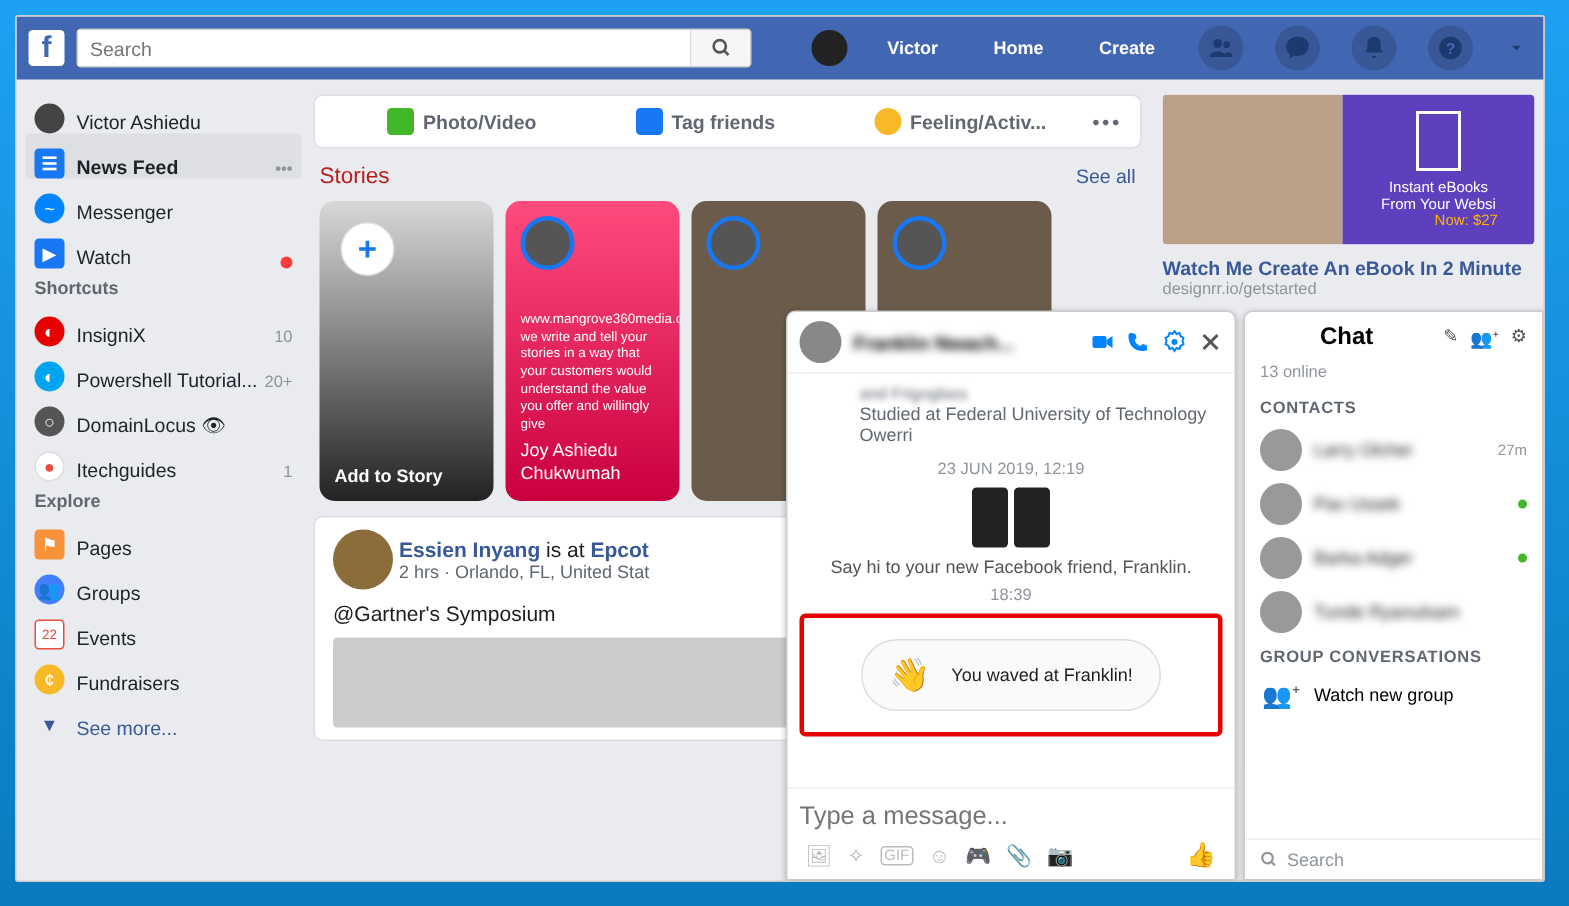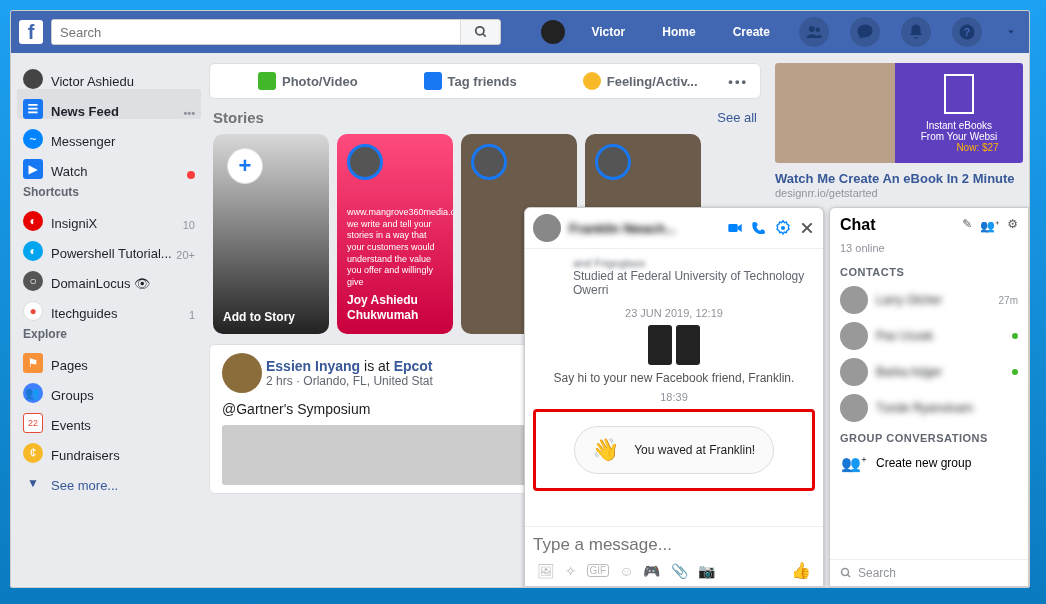--- a/index.html
+++ b/index.html
@@ -32,21 +32,21 @@
   
   
   .feed { flex: 1; padding: 10px 8px; overflow: hidden; }
   .card { background: #fff; border: 1px solid #dddfe2; border-radius: 6px; padding: 8px 12px; margin-bottom: 10px; }
   .composer-row { display: flex; align-items: center; gap: 30px; color: #616770; font-size: 13px; font-weight: 600; }
   .composer-btn { display: flex; align-items: center; gap: 6px; cursor: pointer; padding-left: 36px; }
   .composer-btn .ci { width: 18px; height: 18px; border-radius: 3px; }
   .composer-more { margin-left: auto; color: #616770; cursor: pointer; letter-spacing: 2px; font-weight: bold; }
   
   .stories-head { display: flex; align-items: center; padding: 0 4px; margin-bottom: 8px; }
-  .stories-title { font-weight: 700; color: #737373; font-size: 15px; }
+  .stories-title { font-weight: 400; color: #b91c1c; font-size: 15px; }
   .see-all { margin-left: auto; color: #385898; font-size: 13px; cursor: pointer; }
   .stories-row { display: flex; gap: 8px; padding: 0 4px; }
   .story { width: 116px; height: 200px; border-radius: 10px; overflow: hidden; position: relative; background: #333; color: #fff; font-size: 12px; display:flex; align-items:flex-end; padding:10px; background-size:cover; }
   .story.add { background: linear-gradient(#d8d8d8, #222); }
   .story .plus { position: absolute; top: 14px; left: 14px; width: 36px; height: 36px; border-radius: 50%; background: #fff; color: #1877f2; display: flex; align-items: center; justify-content: center; font-size: 22px; font-weight: bold; border: 1px solid #ddd; }
   .story .story-av { position: absolute; top: 10px; left: 10px; width: 36px; height: 36px; border-radius: 50%; border: 3px solid #1877f2; background: #555; }
   .story.s2 { background: linear-gradient(#ff4b7d,#c9003e); font-size:10px; line-height:1.3; padding-top:44px; align-items:flex-start;}
   .story.s3, .story.s4 { background:#6b5b4b; }
   
   .post-head { display: flex; align-items: center; gap: 4px; }
@@ -81,21 +81,21 @@
   .wave-box { border:3px solid #e60000; border-radius:4px; padding:14px 24px; display:flex; justify-content:center; margin-top:6px;}
   .wave-inner { background:#fafafa; border:1px solid #ddd; border-radius:24px; padding:10px 18px; display:flex; align-items:center; gap:14px; font-size:12px; color:#1c1e21;}
   .wave-icon { font-size:22px;}
   .chat-input-row { border-top:1px solid #eee; padding:4px 8px;}
   .chat-input { width:100%; border:none; outline:none; font-size:17px; color:#4d7c0f; padding:4px 0;}
   .chat-tools { display:flex; gap:10px; color:#bbb; font-size:14px; align-items:center; padding:2px 4px;}
   .chat-tools .like { margin-left:auto; color:#0084ff; font-size:16px;}
   
   
   .chatbar { position:absolute; bottom:0; right:0; width:200px; height:380px; background:#fff; border:1px solid #ccc; border-top-left-radius:6px; display:flex; flex-direction:column; box-shadow: 0 1px 4px rgba(0,0,0,0.2);}
-  .chatbar-head { padding:8px 10px; display:flex; align-items:center;}
+  .chatbar-head { padding:8px 10px; display:flex; align-items:center;margin-left:40px;}
   .chatbar-title { font-weight:600; flex:1;}
   .chatbar-icons { display:flex; gap:8px; color:#555; font-size:12px;}
   .chatbar-sub { font-size:11px; color:#90949c; padding:0 10px 6px;}
   .chatbar-sec { font-size:11px; color:#616770; font-weight:600; padding:6px 10px 4px; letter-spacing:0.5px;}
   .contact { display:flex; align-items:center; padding:4px 10px; gap:8px; cursor:pointer;}
   .contact-av { width:28px; height:28px; border-radius:50%; background:#999;}
   .contact-name { flex:1; font-size:12px; color:#1c1e21; filter:blur(3px);}
   .contact-status { font-size:10px; color:#90949c;}
   .status-dot { width:6px; height:6px; border-radius:50%; background:#42b72a;}
   .chatbar-search { border-top:1px solid #eee; padding:6px 10px; display:flex; align-items:center; gap:6px; color:#90949c; font-size:12px; margin-top:auto;}
@@ -246,21 +246,21 @@
       </div>
       <div class="stories-row">
         <div class="story add">
           <div class="plus">+</div>
           <span style="font-weight:600;">Add to Story</span>
         </div>
         <div class="story s2">
           <div class="story-av"></div>
           <div style="position:absolute;bottom:10px;left:10px;right:10px;">
             <div style="font-size:9px;margin-bottom:4px;">www.mangrove360media.com we write and tell your stories in a way that your customers would understand the value you offer and willingly give</div>
-            <div style="font-weight:700;font-size:12px;">Joy Ashiedu Chukwumah</div>
+            <div style="font-weight:400;font-size:12px;">Joy Ashiedu Chukwumah</div>
           </div>
         </div>
         <div class="story s3">
           <div class="story-av"></div>
         </div>
         <div class="story s4">
           <div class="story-av"></div>
         </div>
       </div>
 
@@ -395,21 +395,21 @@
       <span class="contact-name">Barka Adger</span>
       <span class="status-dot"></span>
     </div>
     <div class="contact">
       <div class="contact-av"></div>
       <span class="contact-name">Tunde Ryanulsam</span>
     </div>
     <div class="chatbar-sec">GROUP CONVERSATIONS</div>
     <div class="contact">
       <span style="width:28px;text-align:center;color:#555;">👥⁺</span>
-      <span style="font-size:12px;">Create new group</span>
+      <span style="font-size:12px;">Watch new group</span>
     </div>
     <div class="chatbar-search">
       <svg width="12" height="12" viewBox="0 0 24 24" fill="none" stroke="currentColor" stroke-width="3">
           <circle cx="10" cy="10" r="7"></circle>
           <line x1="20" y1="20" x2="15" y2="15"></line>
         </svg>
       <span>Search</span>
     </div>
   </div>
 

